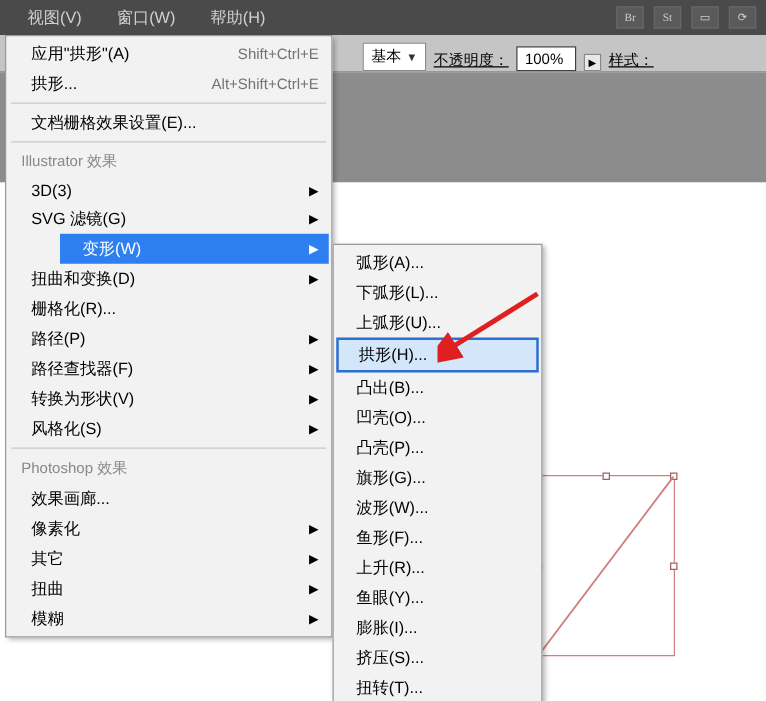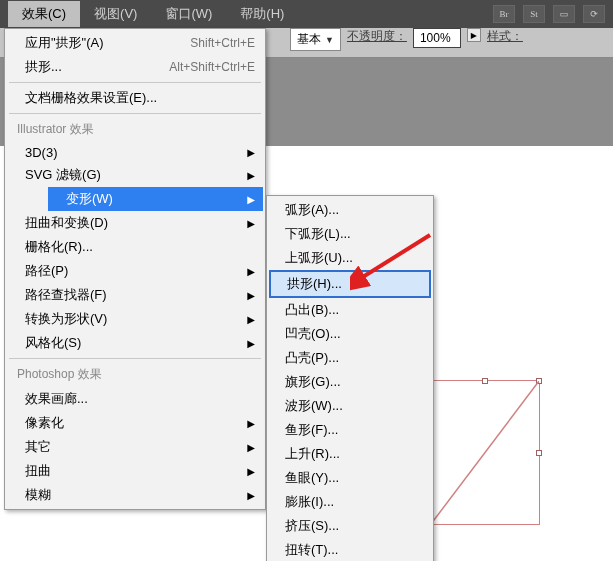--- a/index.html
+++ b/index.html
@@ -44,36 +44,36 @@
       display: flex;
       align-items: center;
       justify-content: center;
       font-size: 9px;
       color: #ccc;
     }
     .toolbar {
       background: #c5c5c5;
       height: 30px;
       display: flex;
-      align-items: flex-start;
+      align-items: flex-end;
       padding-left: 290px;
       border-bottom: 1px solid #888;
       gap: 6px;
     }
     .dropdown-ui {
       background: #fff;
       border: 1px solid #888;
       padding: 2px 6px;
       font-size: 12px;
       display: flex;
       align-items: center;
       gap: 4px;
     }
     .dropdown-ui .arrow { font-size: 9px; color: #333; }
-    .toolbar-label { color: #404040; font-size: 12px; text-decoration: underline; }
+    .toolbar-label { color: #000000; font-size: 12px; text-decoration: underline; }
     .opacity-box { background: #fff; border: 1px solid #404040; padding: 2px 6px; font-size: 12px; min-width: 48px; }
     .play-btn { width: 14px; height: 14px; background: #e8e8e8; border: 1px solid #888; display: flex; align-items: center; justify-content: center; font-size: 8px; }
     .canvas-area {
       background: #8c8c8c;
       height: 88px;
       width: 613px;
       position: absolute;
       top: 58px;
       left: 0;
     }
@@ -165,21 +165,20 @@
       top: 225px;
       left: 350px;
       pointer-events: none;
       z-index: 100;
     }
   </style>
 </head>
 <body>
 
 <div class="menubar">
-  <div class="menubar-item active">效果(C)</div>
   <div class="menubar-item">视图(V)</div>
   <div class="menubar-item">窗口(W)</div>
   <div class="menubar-item">帮助(H)</div>
   <div class="menubar-icons">
     <div class="mb-icon">Br</div>
     <div class="mb-icon">St</div>
     <div class="mb-icon">▭</div>
     <div class="mb-icon">⟳</div>
   </div>
 </div>

